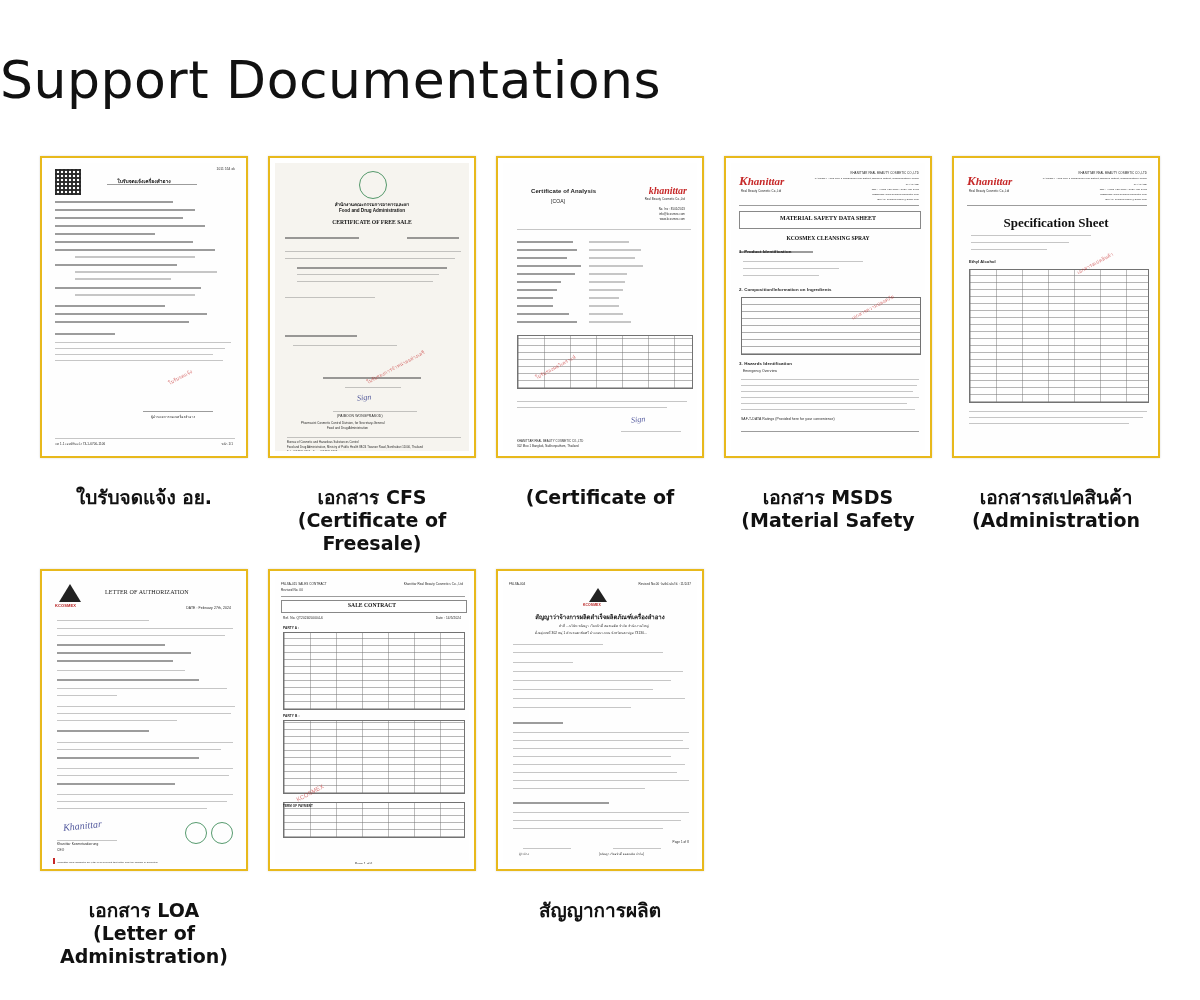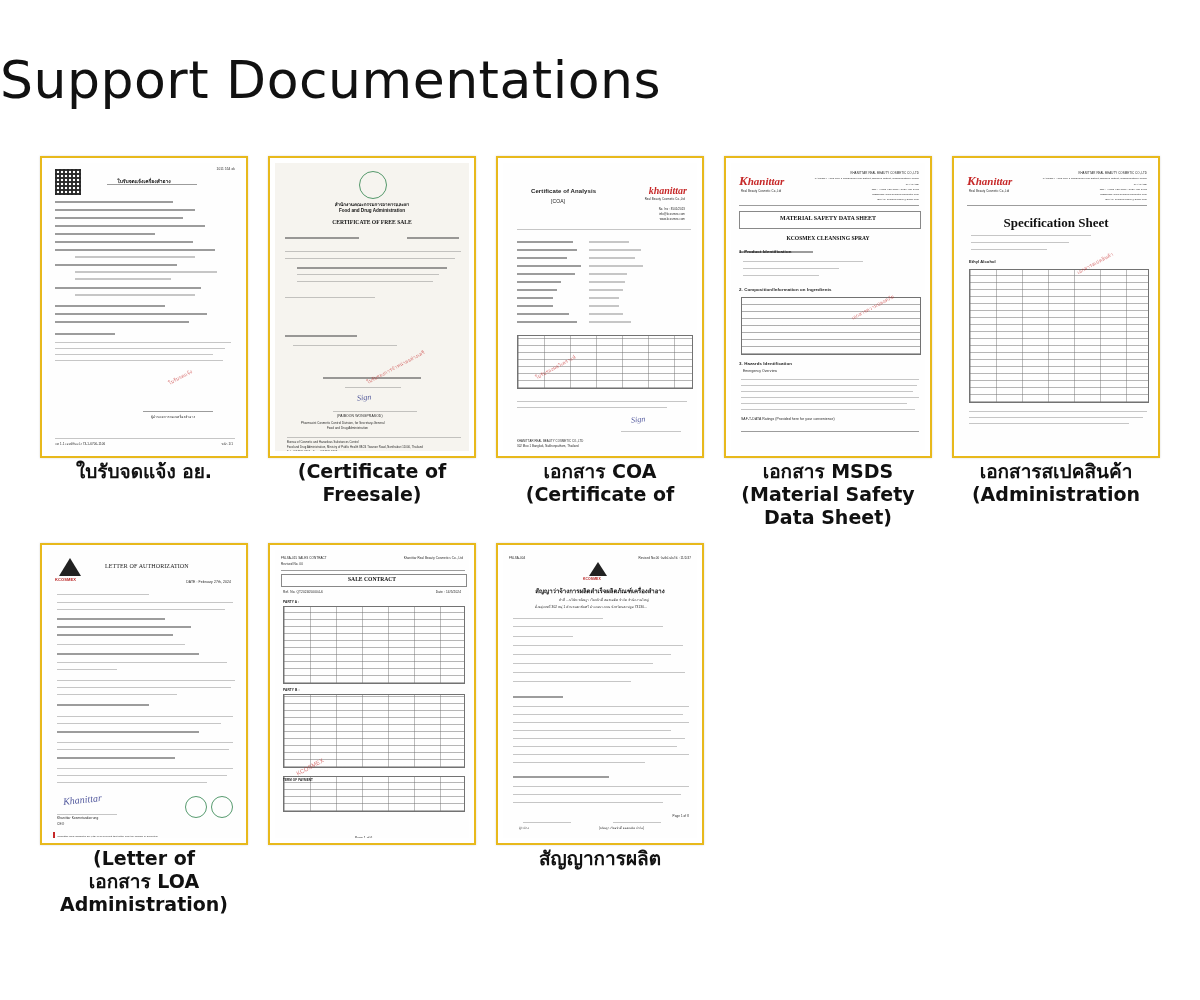--- a/index.html
+++ b/index.html
@@ -146,21 +146,21 @@
   .sig {
     position: absolute;
     font-family: "Liberation Serif", serif;
     font-style: italic;
     color: #1a237e;
     opacity: 0.75;
     font-size: 8px;
     transform: rotate(-6deg);
   }
   .caption {
-    margin-top: 2px;
+    margin-top: 28px;
     text-align: center;
     font-size: 19px;
     font-weight: bold;
     line-height: 23px;
     color: #111111;
     font-family: "DejaVu Sans", sans-serif;
     width: 215px;
   }
   .caption.thai {
     font-weight: bold;
@@ -241,20 +241,21 @@
           <div class="hdr-txt" style="left:26px; top:258px; font-size:2.9px;">Pharmacist Cosmetic Control Division, for Secretary-General</div>
           <div class="hdr-txt" style="left:52px; top:263px; font-size:2.9px;">Food and Drug Administration</div>
           <div class="ln light thin" style="left:12px; top:274px; width:174px;"></div>
           <div class="hdr-txt" style="left:12px; top:277px; font-size:2.7px;">Bureau of Cosmetic and Hazardous Substances Control</div>
           <div class="hdr-txt" style="left:12px; top:282px; font-size:2.7px;">Food and Drug Administration, Ministry of Public Health 88/24 Tiwanon Road, Nonthaburi 11000, Thailand</div>
           <div class="hdr-txt" style="left:12px; top:287px; font-size:2.7px;">Tel : (66780) 7411 - Fax : (66780) 8462</div>
           <div class="stamp" style="left:88px; top:200px;">ใบรับรองการจำหน่ายอย่างเสรี</div>
         </div>
       </div>
       <div class="caption thai">
+        <div>เอกสาร CFS</div>
         <div>(Certificate of</div>
         <div>Freesale)</div>
       </div>
     </div>
 
     <div class="doc-cell">
       <div class="thumb">
         <div class="thumb-inner">
           <div class="hdr-txt" style="left:28px; top:26px; font-size:6px; font-weight:bold;">Certificate of Analysis</div>
           <div class="hdr-txt" style="left:48px; top:36px; font-size:5px;">[COA]</div>
@@ -290,21 +291,20 @@
           <div class="ln light thin" style="left:14px; top:238px; width:170px;"></div>
           <div class="ln light thin" style="left:14px; top:244px; width:150px;"></div>
           <div class="sig" style="left:128px; top:252px;">Sign</div>
           <div class="ln light thin" style="left:118px; top:268px; width:60px;"></div>
           <div class="hdr-txt" style="left:14px; top:276px; font-size:2.8px;">KHANITTAR REAL BEAUTY COSMETIC CO.,LTD</div>
           <div class="hdr-txt" style="left:14px; top:281px; font-size:2.8px;">302 Moo 1 Bangkok, Nakhonpathom, Thailand</div>
           <div class="stamp" style="left:30px; top:200px;">ใบรับรองผลวิเคราะห์</div>
         </div>
       </div>
       <div class="caption thai">
-        <div>เอกสาร COA</div>
         <div>(Certificate of</div>
       </div>
     </div>
 
     <div class="doc-cell">
       <div class="thumb">
         <div class="thumb-inner">
           <div class="logo-k" style="left:8px; top:10px; font-size:13px;">K<span style="font-size:11px;">hanittar</span></div>
           <div class="hdr-txt" style="left:10px; top:26px; font-size:2.8px;">Real Beauty Cosmetic Co.,Ltd</div>
           <div class="hdr-txt" style="right:6px; top:8px; font-size:2.9px; text-align:right; width:110px;">KHANITTAR REAL BEAUTY COSMETIC CO.,LTD</div>
@@ -332,21 +332,20 @@
           <div class="ln light thin" style="left:10px; top:240px; width:166px;"></div>
           <div class="ln light thin" style="left:10px; top:246px; width:174px;"></div>
           <div class="hdr-txt" style="left:10px; top:254px; font-size:3.4px;">SAF-T-DATA Ratings (Provided here for your convenience)</div>
           <div class="ln" style="left:10px; top:268px; width:178px; height:1px;"></div>
           <div class="stamp" style="left:118px; top:140px;">เอกสารความปลอดภัย</div>
         </div>
       </div>
       <div class="caption thai">
         <div>เอกสาร MSDS</div>
         <div>(Material Safety</div>
-        <div>Data Sheet)</div>
       </div>
     </div>
 
     <div class="doc-cell">
       <div class="thumb">
         <div class="thumb-inner">
           <div class="logo-k" style="left:8px; top:10px; font-size:13px;">K<span style="font-size:11px;">hanittar</span></div>
           <div class="hdr-txt" style="left:10px; top:26px; font-size:2.8px;">Real Beauty Cosmetic Co.,Ltd</div>
           <div class="hdr-txt" style="right:6px; top:8px; font-size:2.9px; text-align:right; width:112px;">KHANITTAR REAL BEAUTY COSMETIC CO.,LTD</div>
           <div class="hdr-txt" style="right:6px; top:13px; font-size:2.5px; text-align:right; width:112px;">FACTORY : 302 Moo 1 Nakhonnon sub district, Banglen district, Nakhonpathom 73130 THAILAND</div>
@@ -410,22 +409,22 @@
           <div class="ln light thin" style="left:10px; top:264px; width:60px;"></div>
           <div class="hdr-txt" style="left:10px; top:266px; font-size:3.2px;">Khanittar Kosmetasdarrung</div>
           <div class="hdr-txt" style="left:10px; top:272px; font-size:3.2px;">CEO</div>
           <div class="seal" style="right:34px; top:246px; width:20px; height:20px;"></div>
           <div class="seal" style="right:8px; top:246px; width:20px; height:20px;"></div>
           <div style="position:absolute; left:6px; top:282px; width:2px; height:10px; background:#c62828;"></div>
           <div class="hdr-txt" style="left:10px; top:284px; font-size:2.4px;">(Khanittar Real Cosmetic Co.,Ltd) is an element that letter can't be change in accepted.</div>
         </div>
       </div>
       <div class="caption thai">
+        <div>เอกสาร LOA</div>
         <div>(Letter of</div>
-        <div>เอกสาร LOA</div>
         <div>Administration)</div>
       </div>
     </div>
 
     <div class="doc-cell">
       <div class="thumb">
         <div class="thumb-inner">
           <div class="hdr-txt" style="left:6px; top:6px; font-size:3px;">FM-SA-015 SALES CONTRACT</div>
           <div class="hdr-txt" style="left:6px; top:12px; font-size:3px;">Revised No. 00</div>
           <div class="hdr-txt" style="right:6px; top:6px; font-size:3px;">Khanittar Real Beauty Cosmetics Co., Ltd</div>

